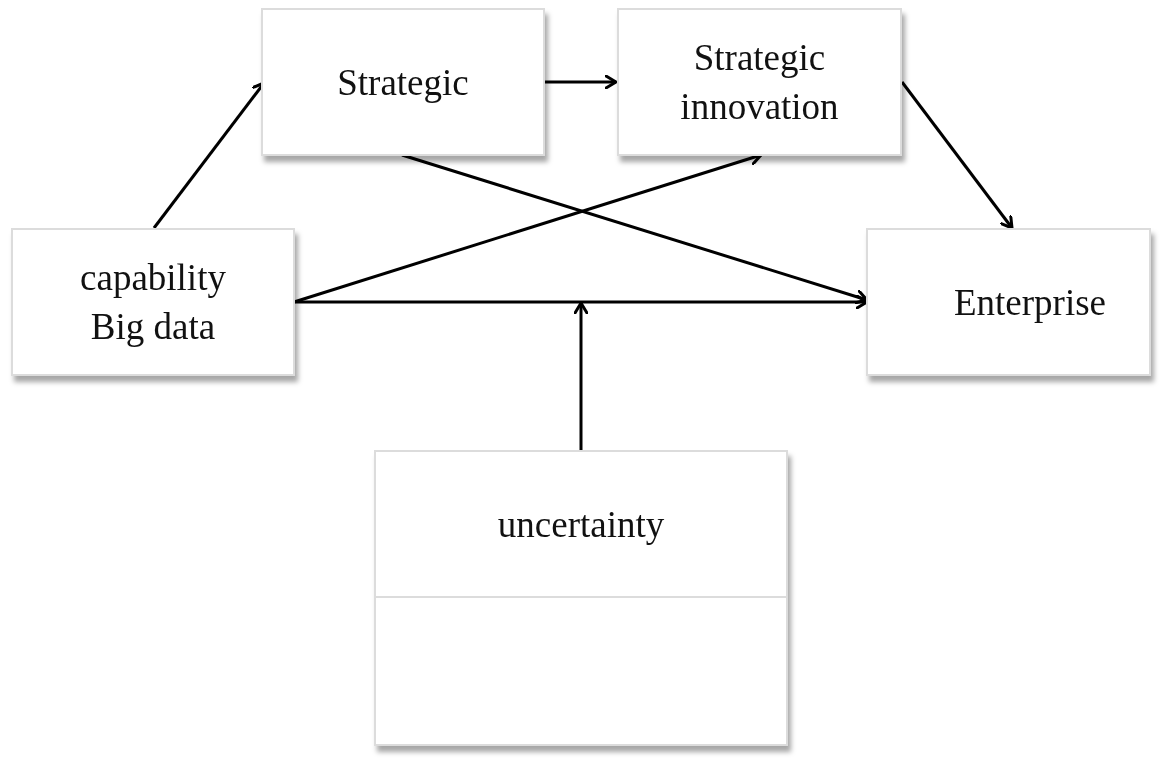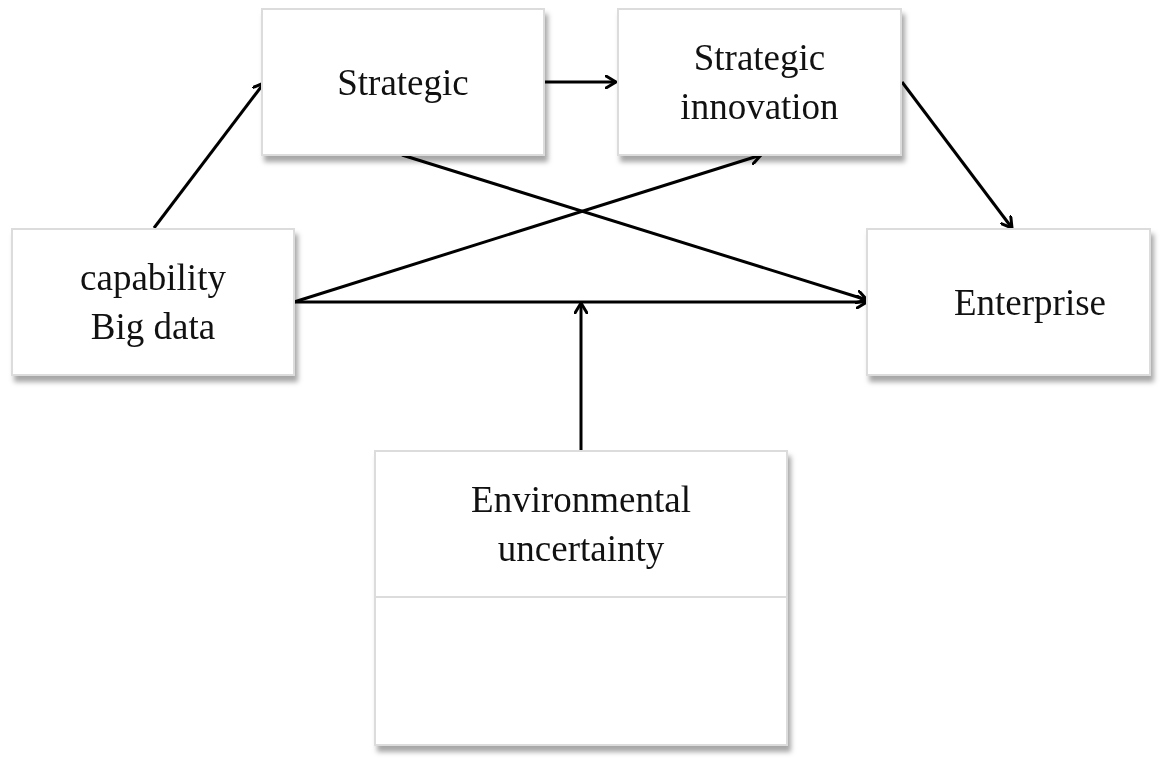--- a/index.html
+++ b/index.html
@@ -54,18 +54,17 @@
   <span>capability</span>
   <span>Big data</span>
 </div>
 
 <div class="box" style="left:866px; top:228px; width:285px; height:148px;padding-left:43px;">
   <span>Enterprise</span>
 </div>
 
 <div class="box split" style="left:374px; top:450px; width:414px; height:296px;">
   <div class="section top">
-    <span>Environmental</span>
     <span>uncertainty</span>
   </div>
   <div class="section bottom">
   </div>
 </div>
 
 </body></html>

